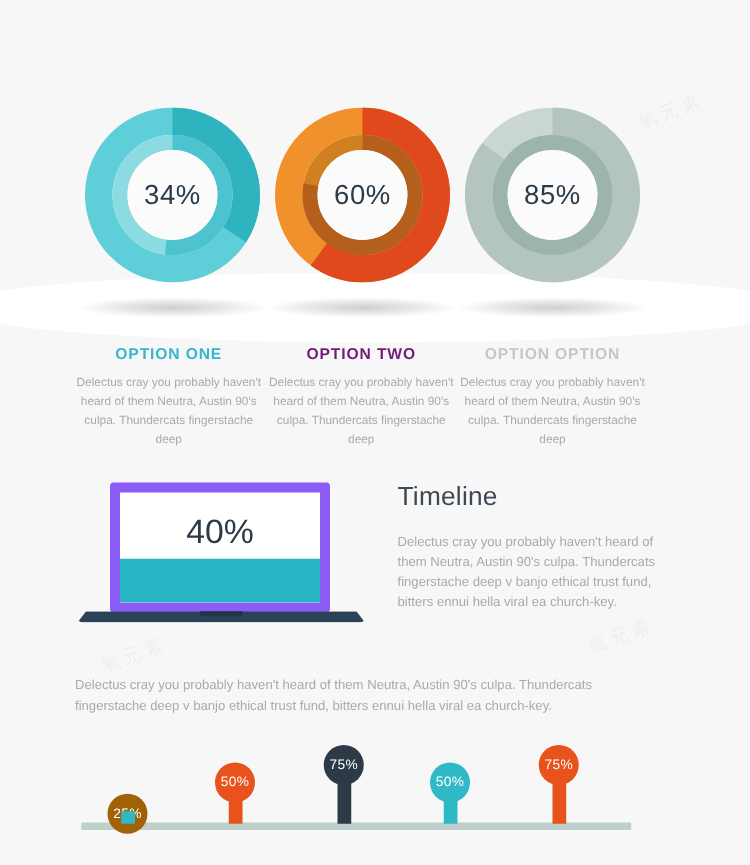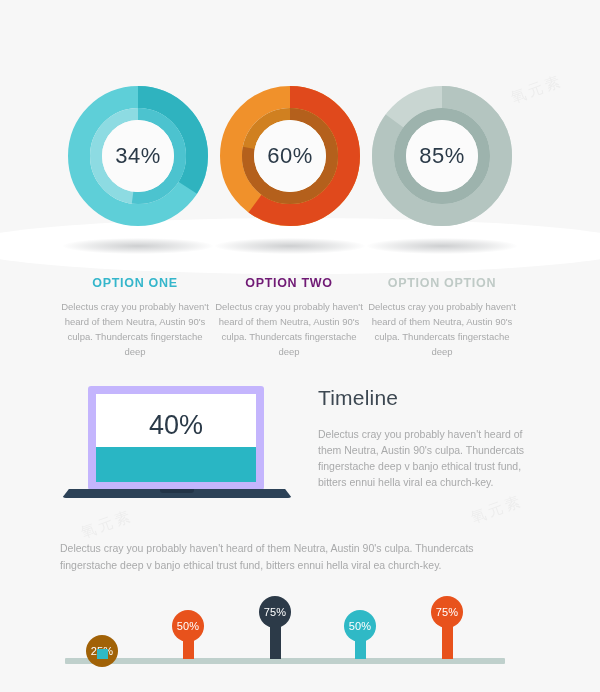--- a/index.html
+++ b/index.html
@@ -101,21 +101,21 @@
     top: 386px;
     width: 230px;
     height: 120px;
   }
   #laptop-screen-frame {
     position: absolute;
     left: 26px;
     top: 0;
     width: 176px;
     height: 104px;
-    background: #c4b5fd;
+    background: #8b5cf6;
     border-radius: 3px;
   }
   #laptop-screen {
     position: absolute;
     left: 8px;
     top: 8px;
     width: 160px;
     height: 88px;
     background: #ffffff;
     overflow: hidden;

